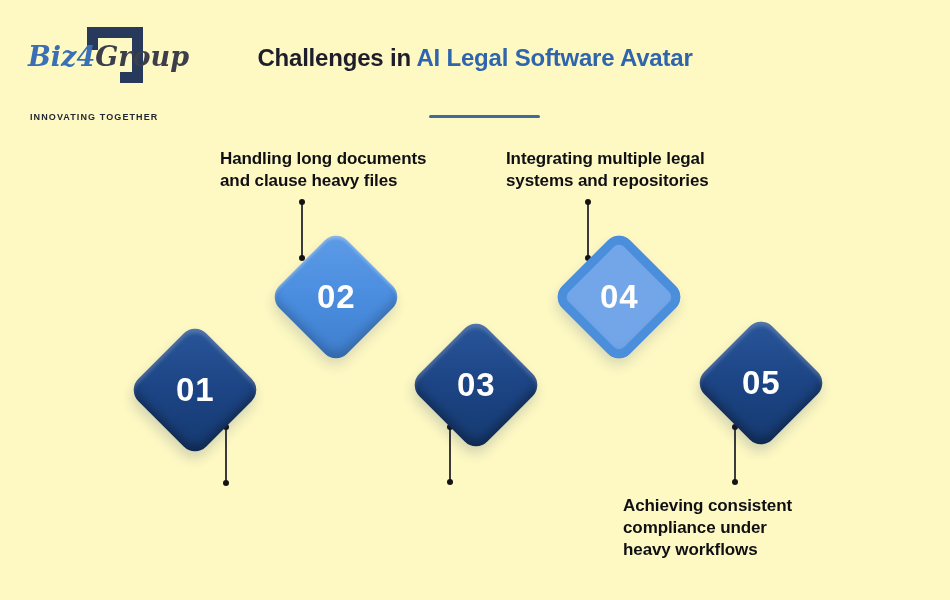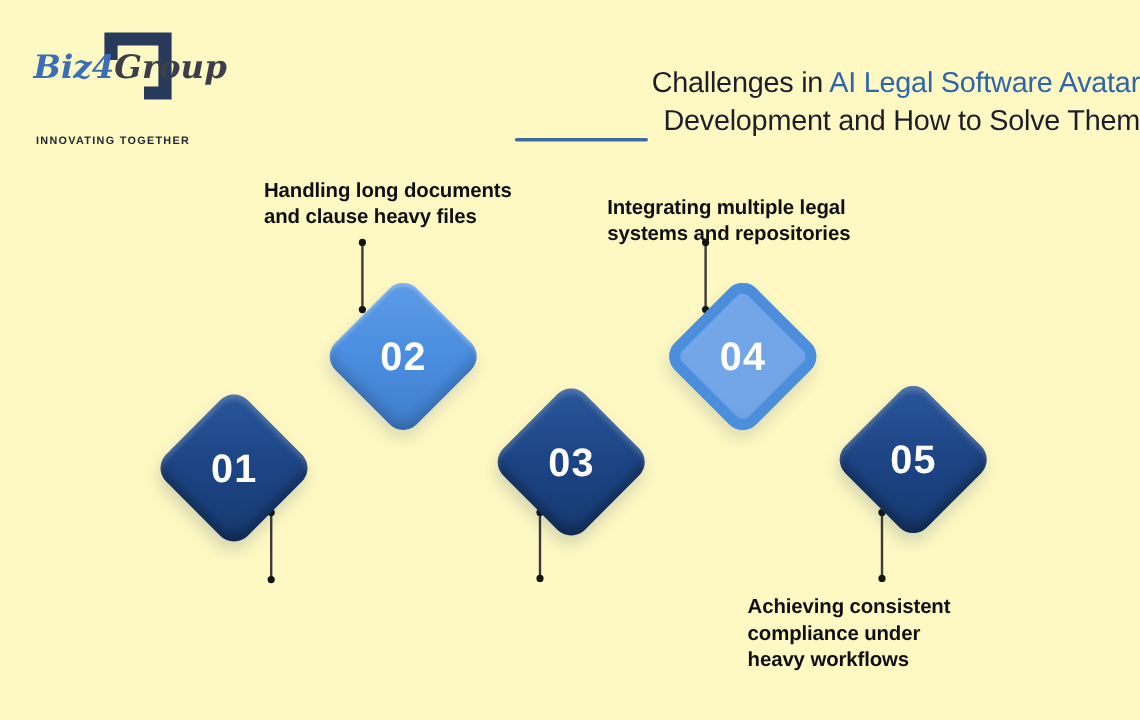--- a/index.html
+++ b/index.html
@@ -22,22 +22,22 @@
   .brand-dark { color:#3c3f4a; }
   .tagline {
     position:absolute; left:10px; top:65px; z-index:2;
     font-size:9px; font-weight:bold; letter-spacing:1.1px; color:#232733;
     white-space:nowrap;
     margin-top:32px;
   }
 
   
   .title {
-    position:absolute; left:0; top:54px; width:100%;
-    text-align:right; font-size:24px; font-weight:normal;
+    position:absolute; left:0; top:42px; width:100%;
+    text-align:center; font-size:24px; font-weight:bold;
     letter-spacing:-0.2px; line-height:31px; color:#1d1d2b;
   }
   .title .accent { color:#2f65ad; }
   .title-underline {
     position:absolute; left:429px; top:115px; width:111px; height:3px;
     background:#3e6b9d; border-radius:2px;
   }
 
   
   .diamond {
@@ -87,42 +87,41 @@
   #connector-04 { left:587px; top:202px; height:56px; }
   #connector-05 { left:734px; top:427px; height:55px; }
 
   
   .item-label {
     position:absolute; text-align:left; white-space:pre-line;
     font-size:17px; font-weight:bold; line-height:22px; color:#0f0f14;
     letter-spacing:-0.1px;
   }
   #label-02 { left:220px; top:148px; width:260px; }
-  #label-04 { left:506px; top:162px; width:260px; }
+  #label-04 { left:506px; top:148px; width:260px; }
   #label-01 { left:85px;  top:495px; width:280px; }
   #label-03 { left:373px; top:495px; width:260px; }
   #label-05 { left:623px; top:495px; width:260px; }
 </style>
 </head>
 <body>
 
 <div id="stage">
 
   <div id="logo">
     <svg width="160" height="85" viewBox="0 0 160 85">
       <path d="M67 12 H123 V68 H100 V57 H112 V23 H78 V35 H67 Z" fill="#273a5c"></path>
     </svg>
     <div class="brand-text"><span class="brand-blue">Biz4</span><span class="brand-dark">Group</span></div>
     <div class="tagline">INNOVATING TOGETHER</div>
   </div>
 
   <div class="title">
     <div><span>Challenges in</span>
       <span class="accent">AI Legal Software Avatar</span></div>
-    <div>Development and How to Solve Them</div>
   </div>
   <div class="title-underline"></div>
 
   <div class="item-label" id="label-02">Handling long documents
 and clause heavy files</div>
   <div class="item-label" id="label-04">Integrating multiple legal
 systems and repositories</div>
 
   <div class="connector" id="connector-01"></div>
   <div class="connector" id="connector-02"></div>

